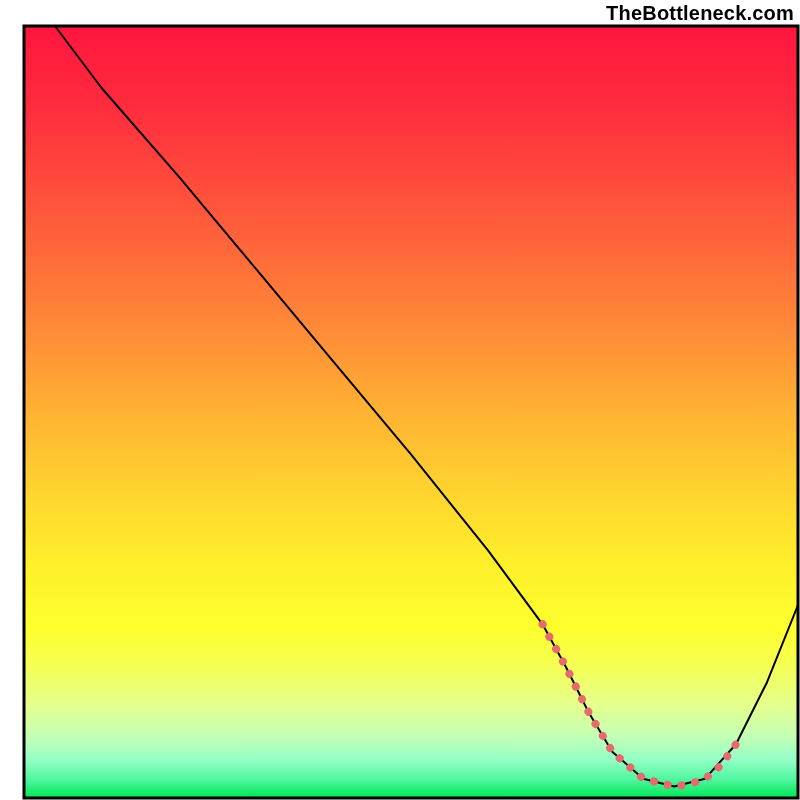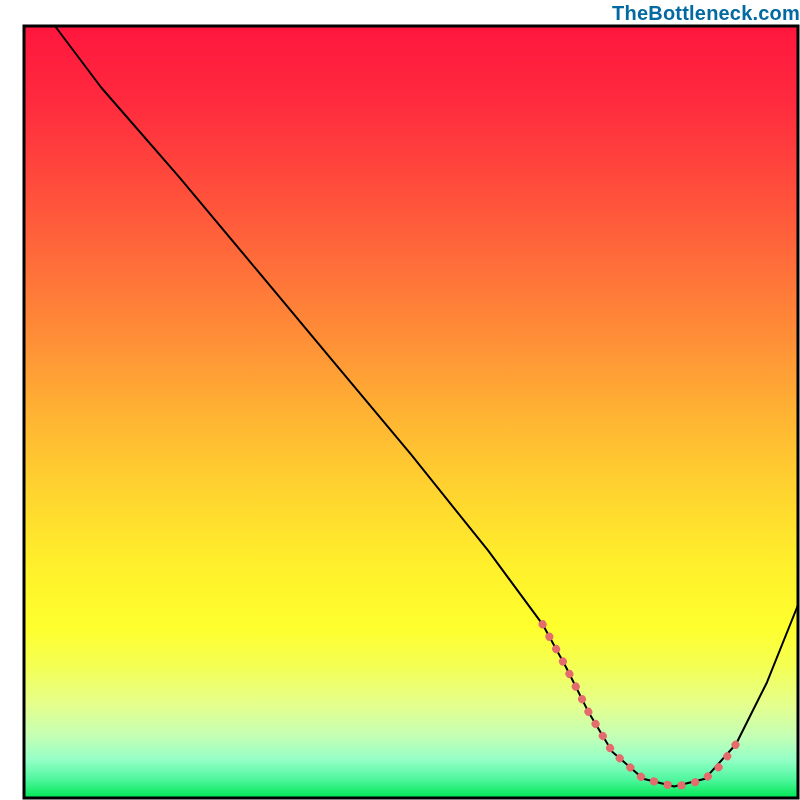--- a/index.html
+++ b/index.html
@@ -12,24 +12,24 @@
     overflow: hidden;
   }
   .frame {
     position: relative;
     width: 800px;
     height: 800px;
   }
   .watermark {
     position: absolute;
     top: 2px;
-    right: 0;
+    right: 6px;
     font-size: 20px;
     font-weight: bold;
-    color: #0369a1;
+    color: #000000;
     letter-spacing: 0.2px;
     user-select: none;
   }
   svg.plot {
     position: absolute;
     left: 0;
     top: 0;
   }
 </style>
 </head>

